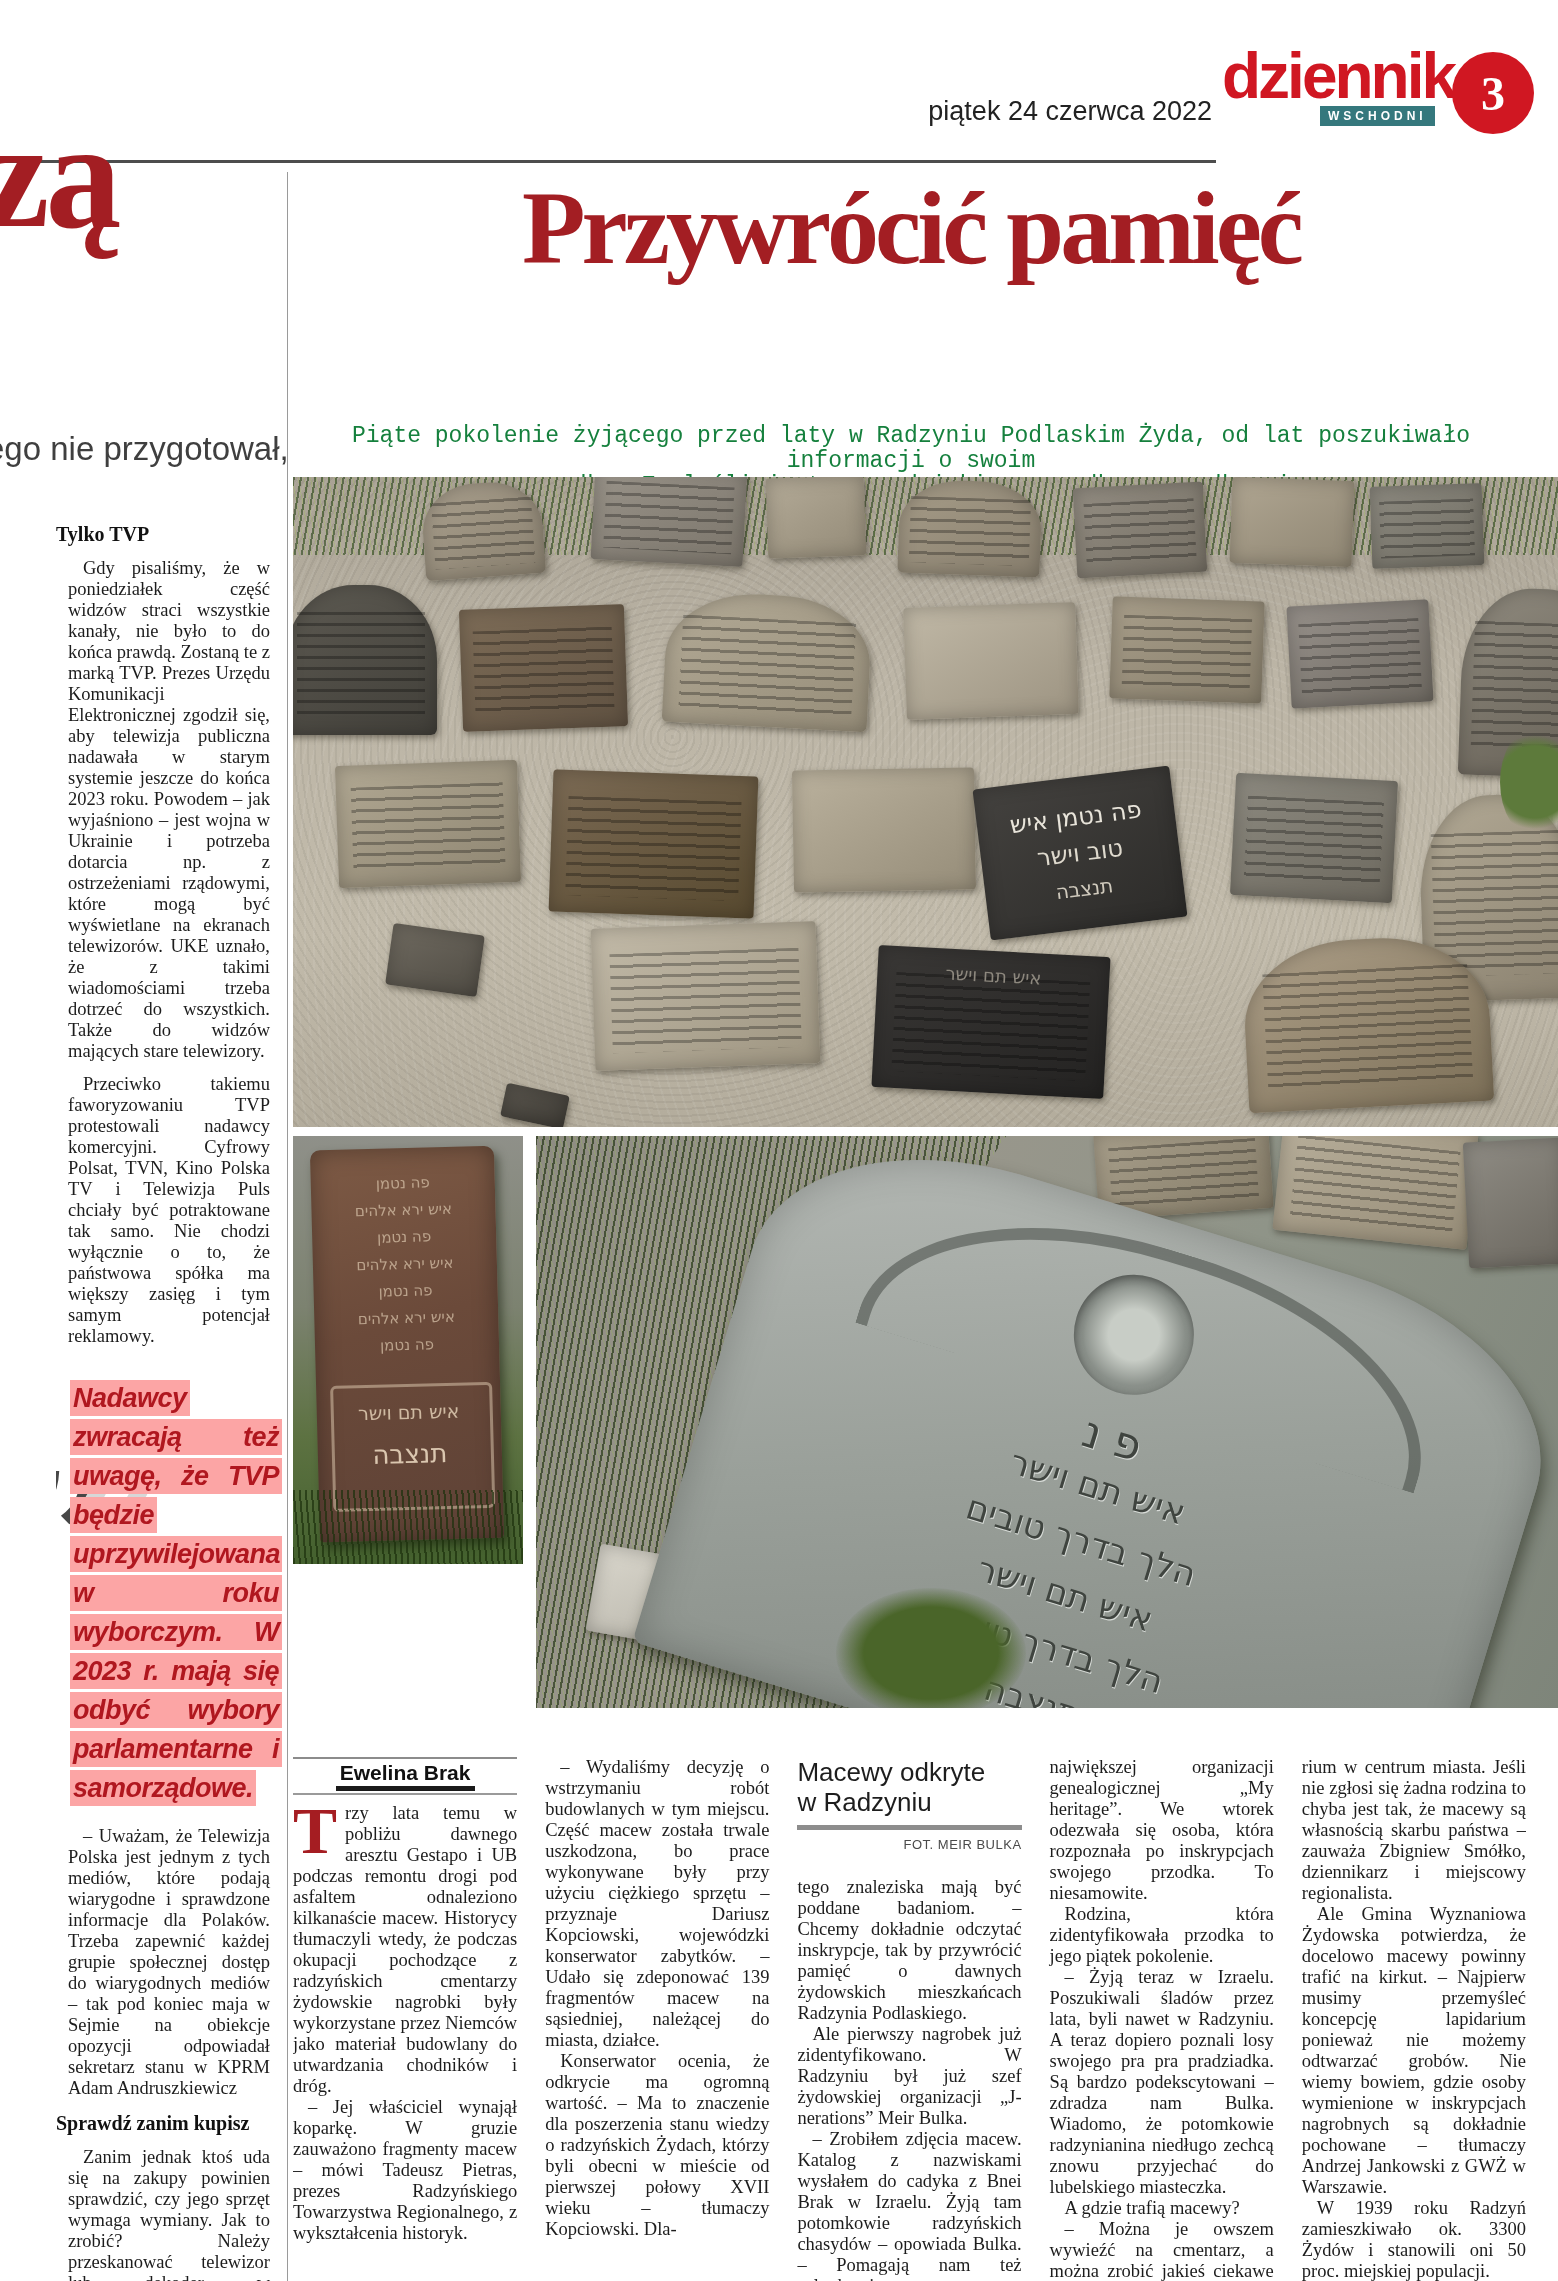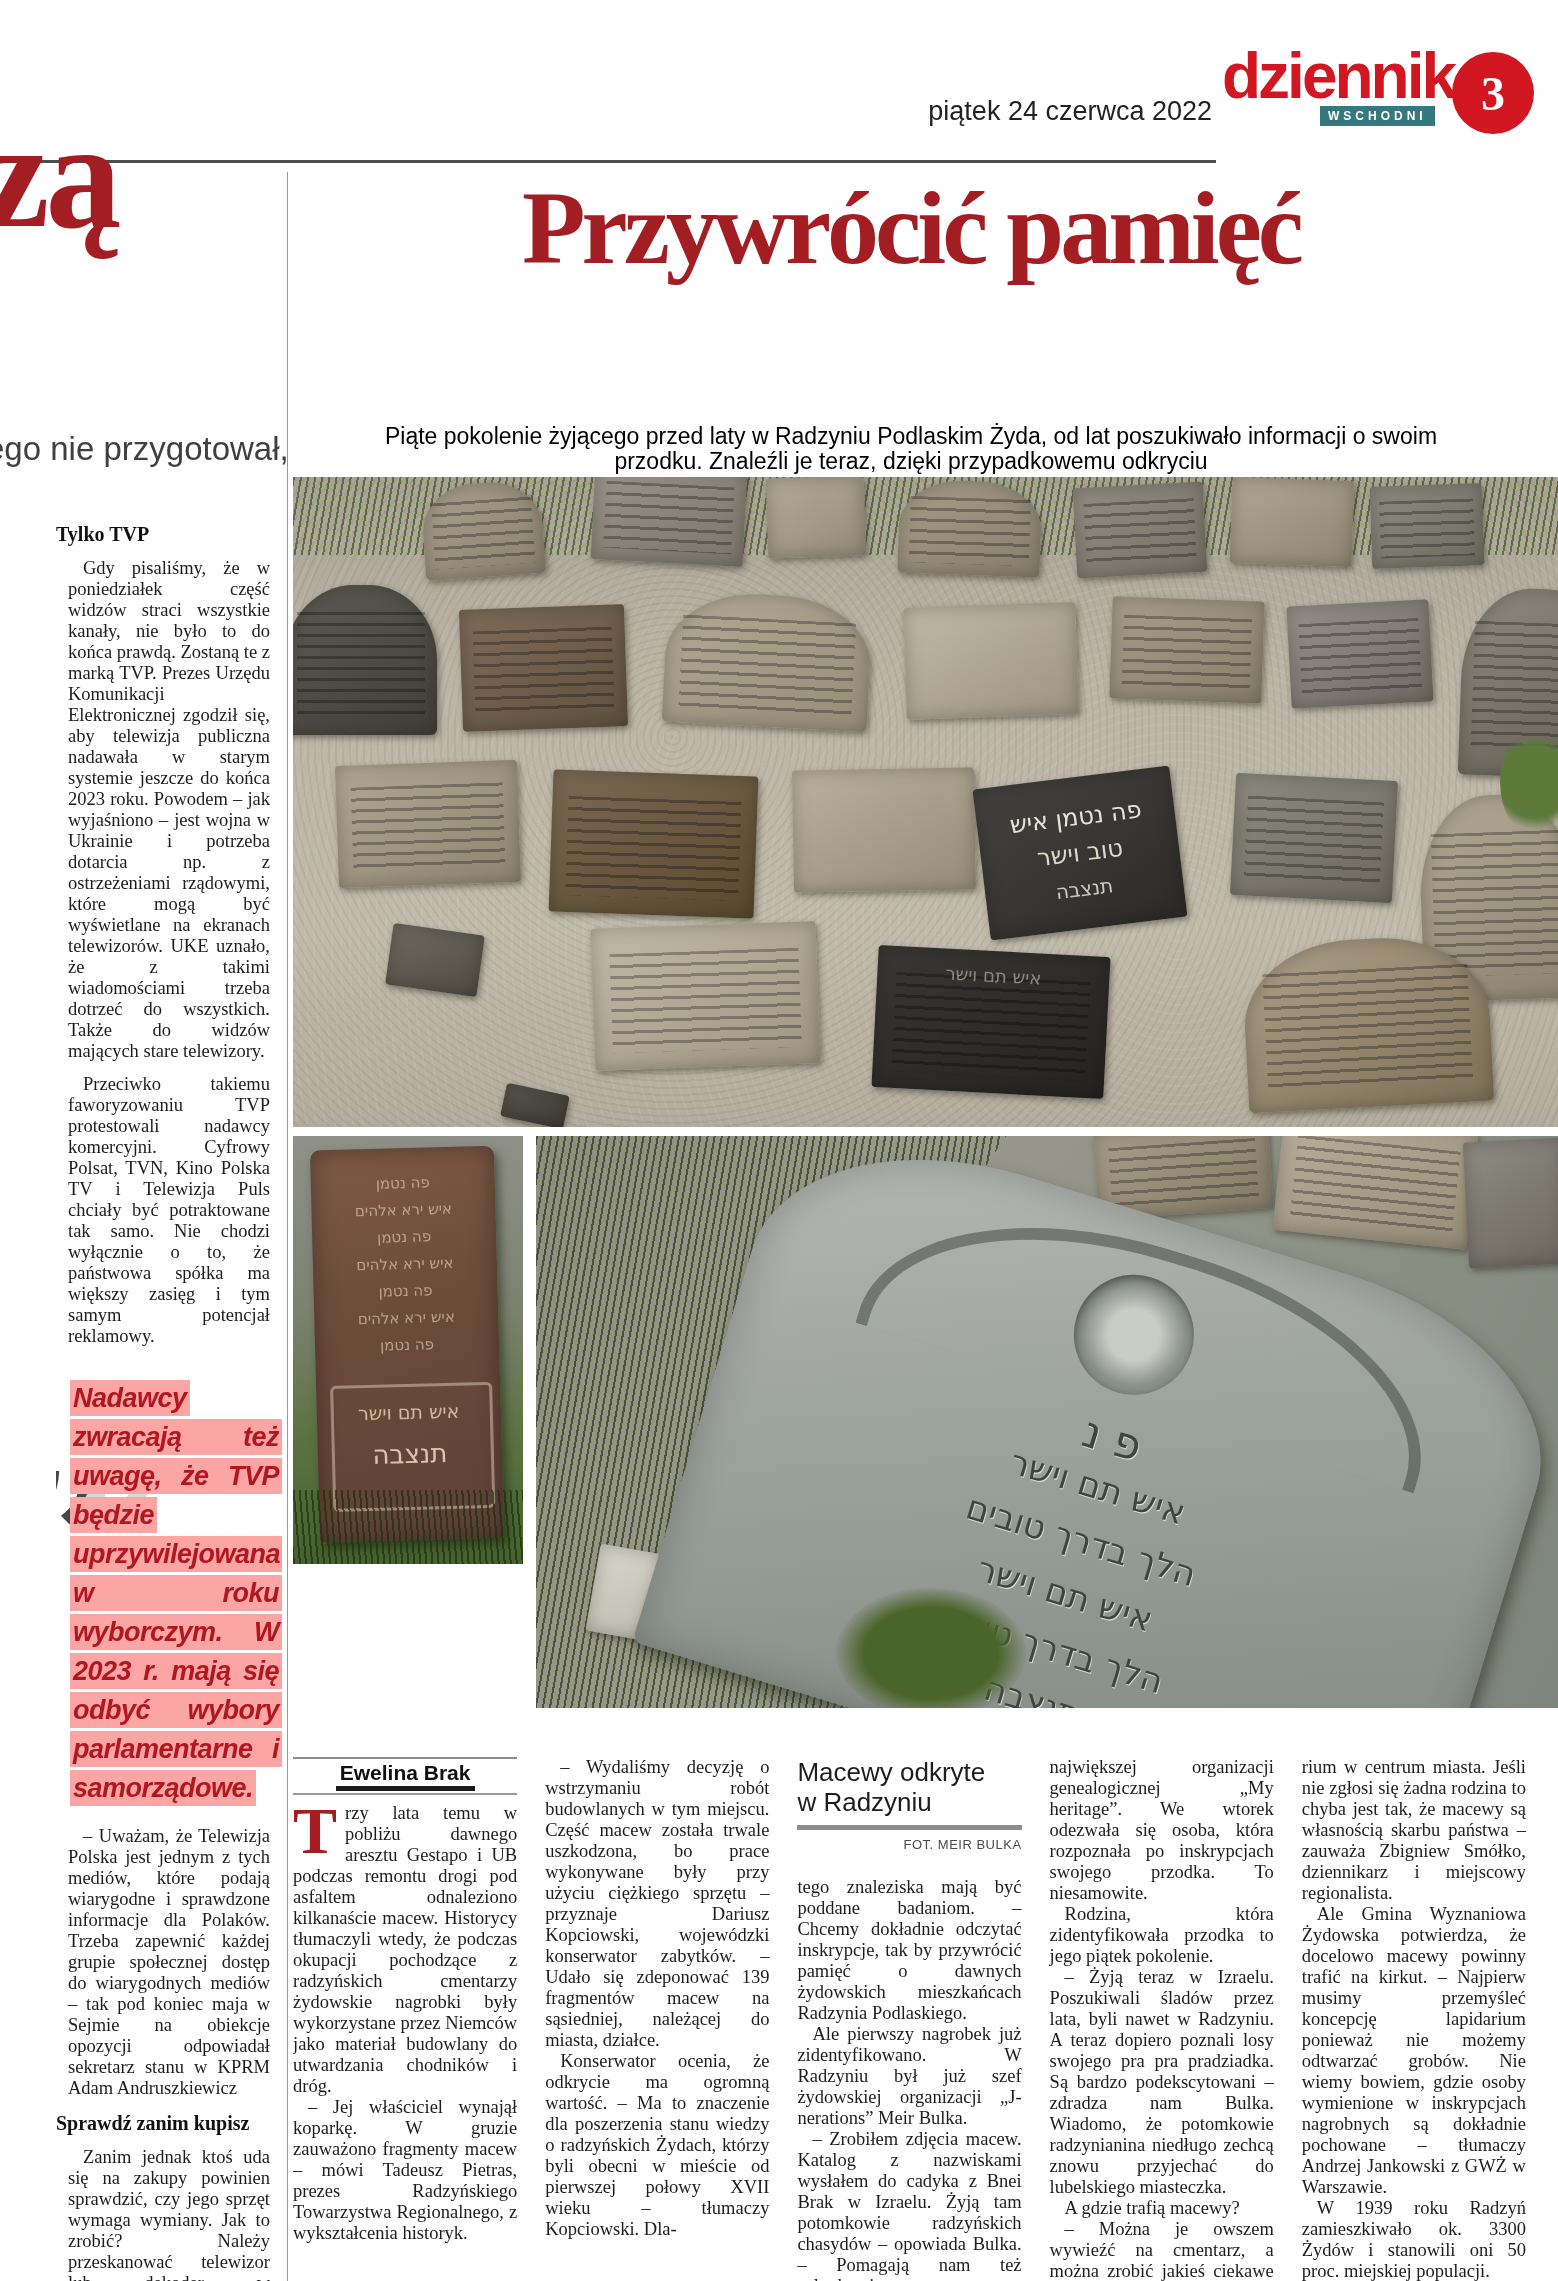--- a/index.html
+++ b/index.html
@@ -28,22 +28,22 @@
              font-size:33px;color:#3f3f3f;}
 
   .vrule{left:287px;top:172px;width:1px;height:2109px;background:#9a9a9a;}
 
   
   .hl{left:296px;width:1230px;text-align:center;font-weight:bold;letter-spacing:-4px;
       line-height:120px;white-space:nowrap;}
   .hl1{top:168px;font-size:104px;color:#a31e23;}
   .hl2{top:296px;font-size:104px;color:#121212;}
   .standfirst{left:296px;top:424px;width:1230px;text-align:center;
-              font-family:Liberation Sans, sans-serif;font-size:23px;line-height:25px;
-              color:#000000;}
+              font-family:Liberation Mono, monospace;font-size:23px;line-height:25px;
+              color:#15803d;}
 
   
   .photo{overflow:hidden;}
   .photo-main{left:293px;top:477px;width:1265px;height:650px;
       background:linear-gradient(180deg,#a9a294 0%,#bcb5a6 30%,#c2bbab 70%,#b3ac9c 100%);}
   .photo-main .dirt-noise{position:absolute;inset:0;
       background-image:repeating-radial-gradient(circle at 30% 40%,rgba(0,0,0,.05) 0 2px,transparent 2px 7px),
                        repeating-radial-gradient(circle at 70% 70%,rgba(255,255,255,.06) 0 2px,transparent 2px 9px);}
   .grass-top{position:absolute;left:0;top:0;width:100%;height:78px;
       background:linear-gradient(180deg,#4c6a30,#5d7a3b 55%,#6d8446 85%,rgba(109,132,70,0));}

